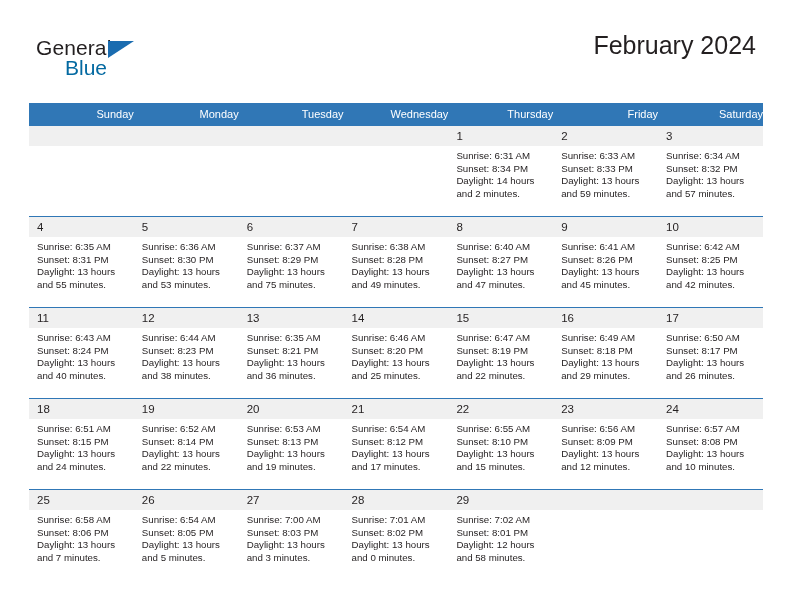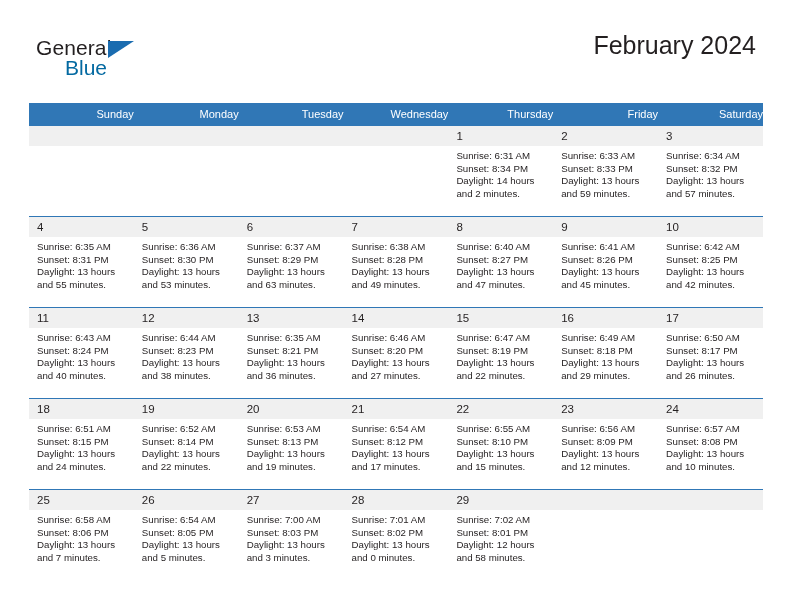--- a/index.html
+++ b/index.html
@@ -249,21 +249,21 @@
               <div>Daylight: 13 hours</div>
               <div>and 53 minutes.</div>
             </div>
           </td>
           <td>
             <div class="daynum">6</div>
             <div class="info">
               <div>Sunrise: 6:37 AM</div>
               <div>Sunset: 8:29 PM</div>
               <div>Daylight: 13 hours</div>
-              <div>and 63 minutes.</div>
+              <div>and 75 minutes.</div>
             </div>
           </td>
           <td>
             <div class="daynum">7</div>
             <div class="info">
               <div>Sunrise: 6:38 AM</div>
               <div>Sunset: 8:28 PM</div>
               <div>Daylight: 13 hours</div>
               <div>and 49 minutes.</div>
             </div>
@@ -324,21 +324,21 @@
               <div>Daylight: 13 hours</div>
               <div>and 36 minutes.</div>
             </div>
           </td>
           <td>
             <div class="daynum">14</div>
             <div class="info">
               <div>Sunrise: 6:46 AM</div>
               <div>Sunset: 8:20 PM</div>
               <div>Daylight: 13 hours</div>
-              <div>and 27 minutes.</div>
+              <div>and 25 minutes.</div>
             </div>
           </td>
           <td>
             <div class="daynum">15</div>
             <div class="info">
               <div>Sunrise: 6:47 AM</div>
               <div>Sunset: 8:19 PM</div>
               <div>Daylight: 13 hours</div>
               <div>and 22 minutes.</div>
             </div>

